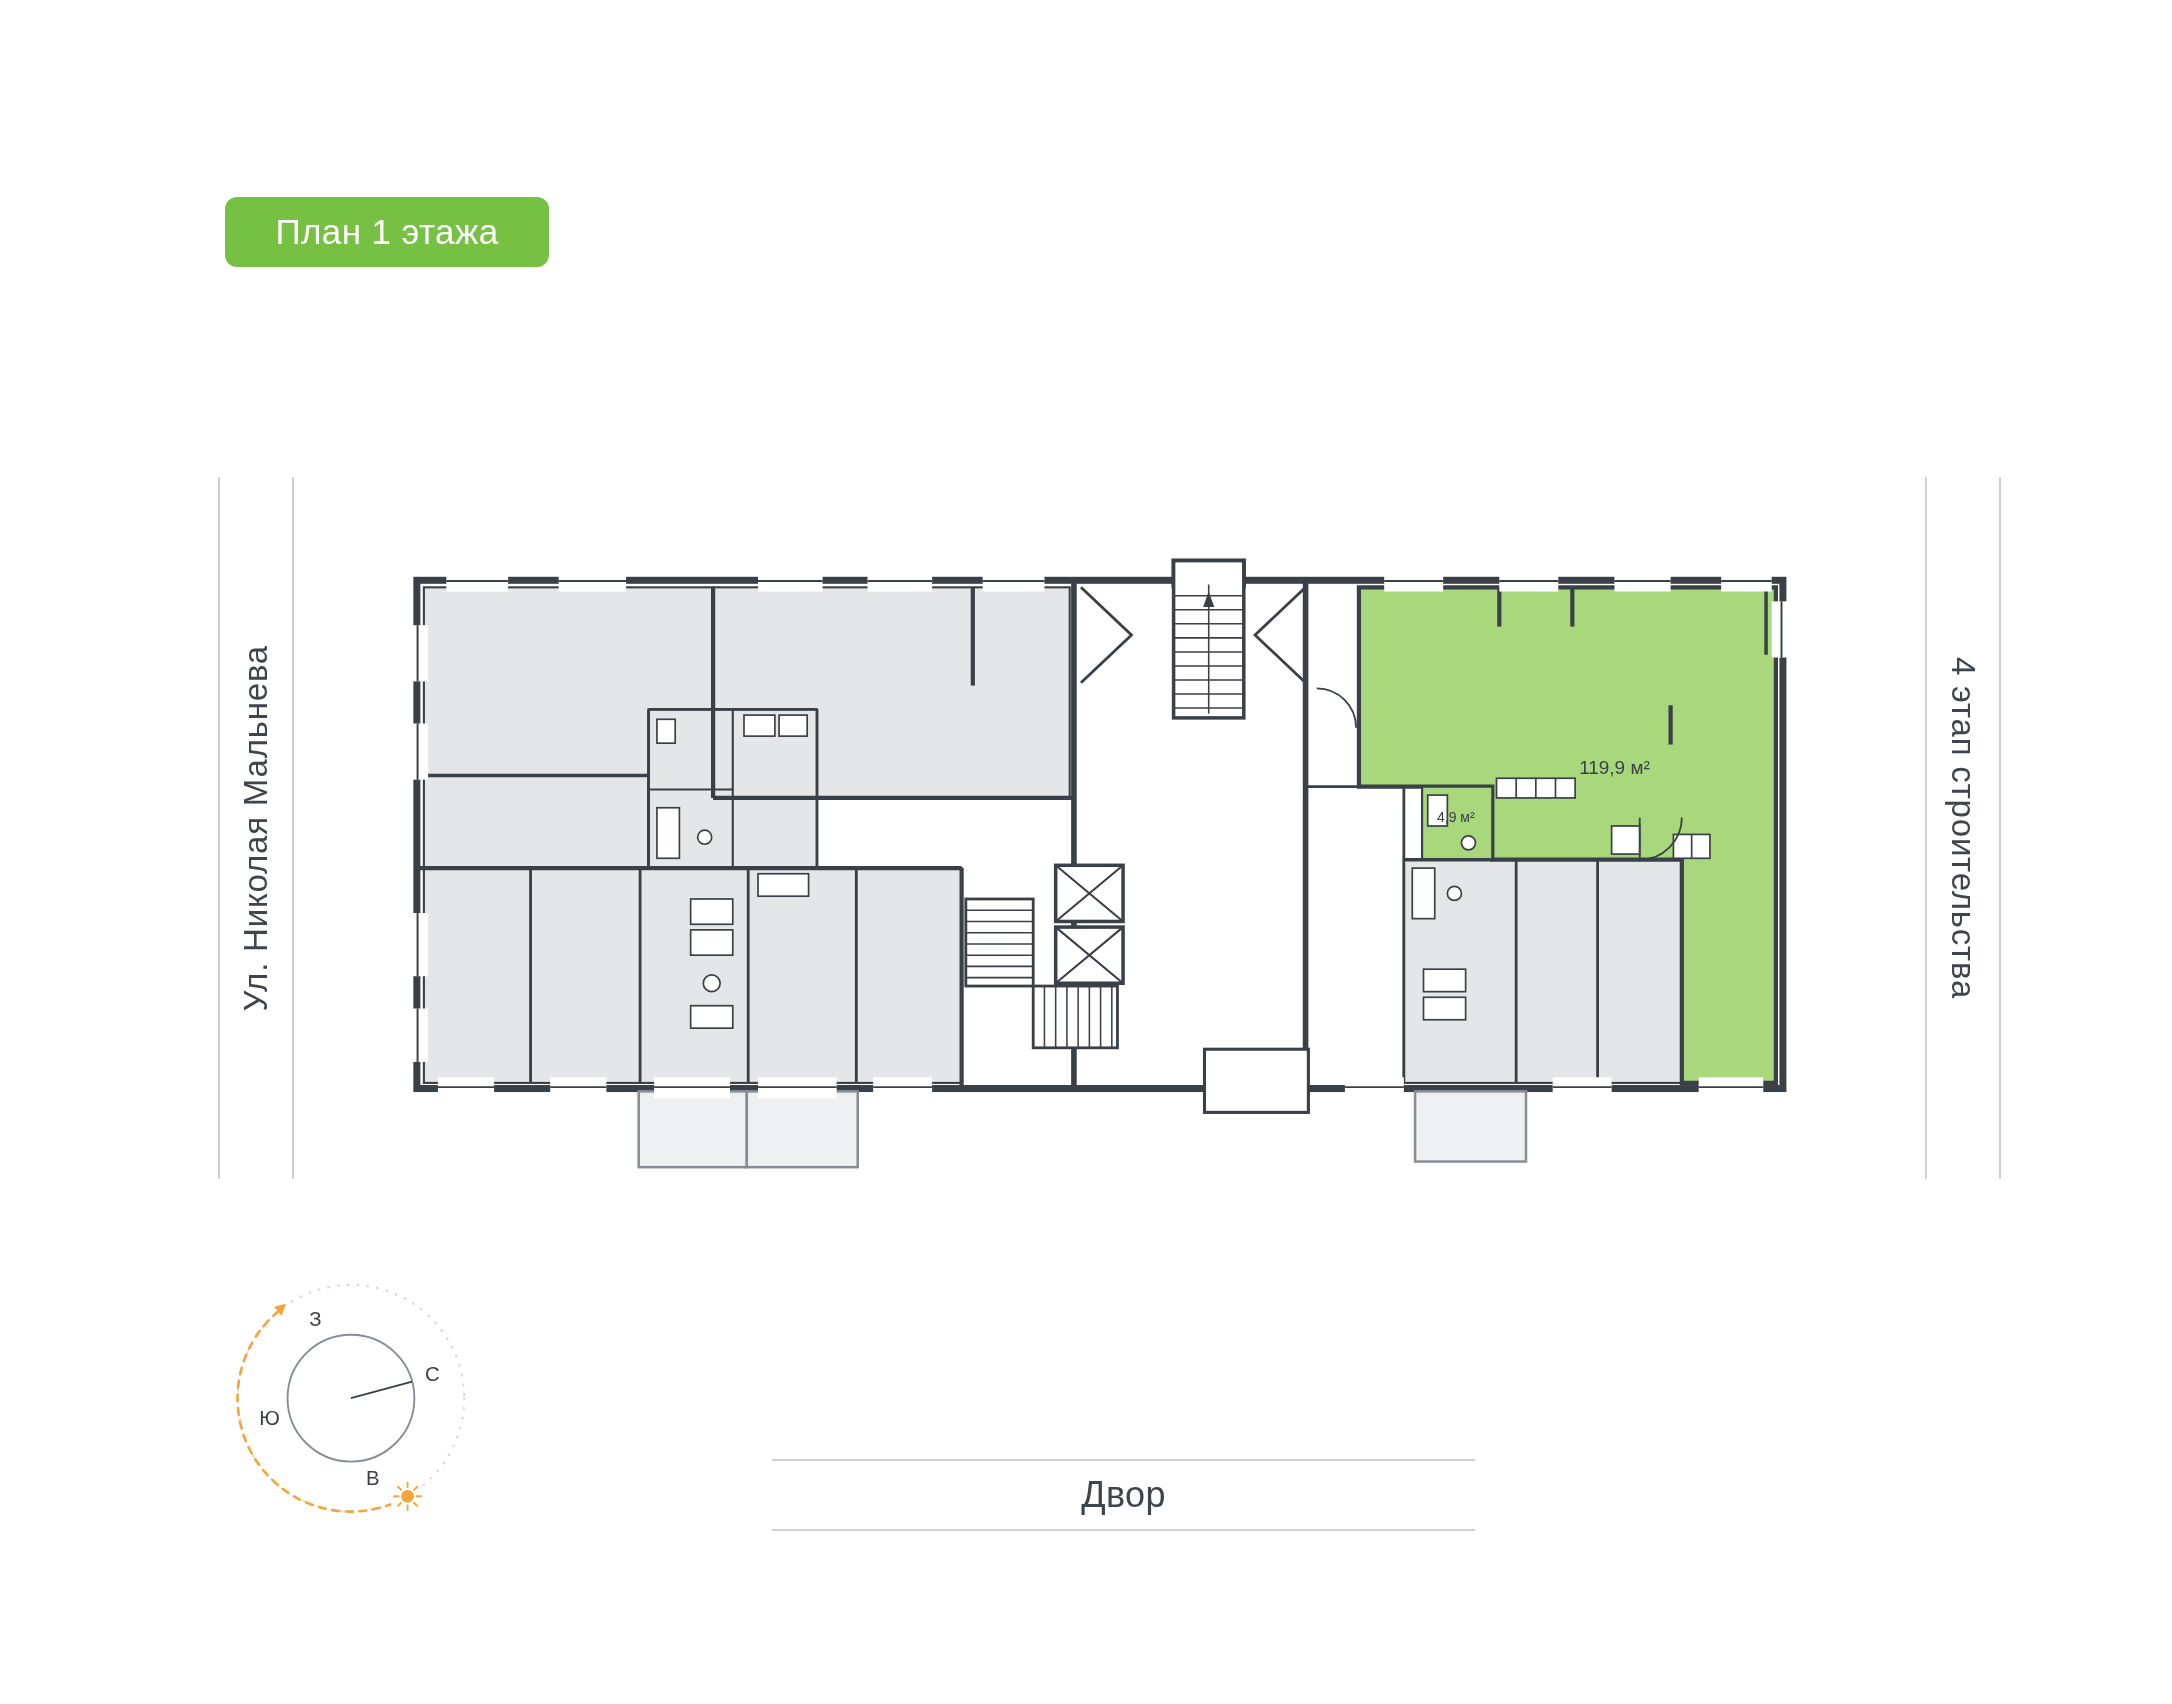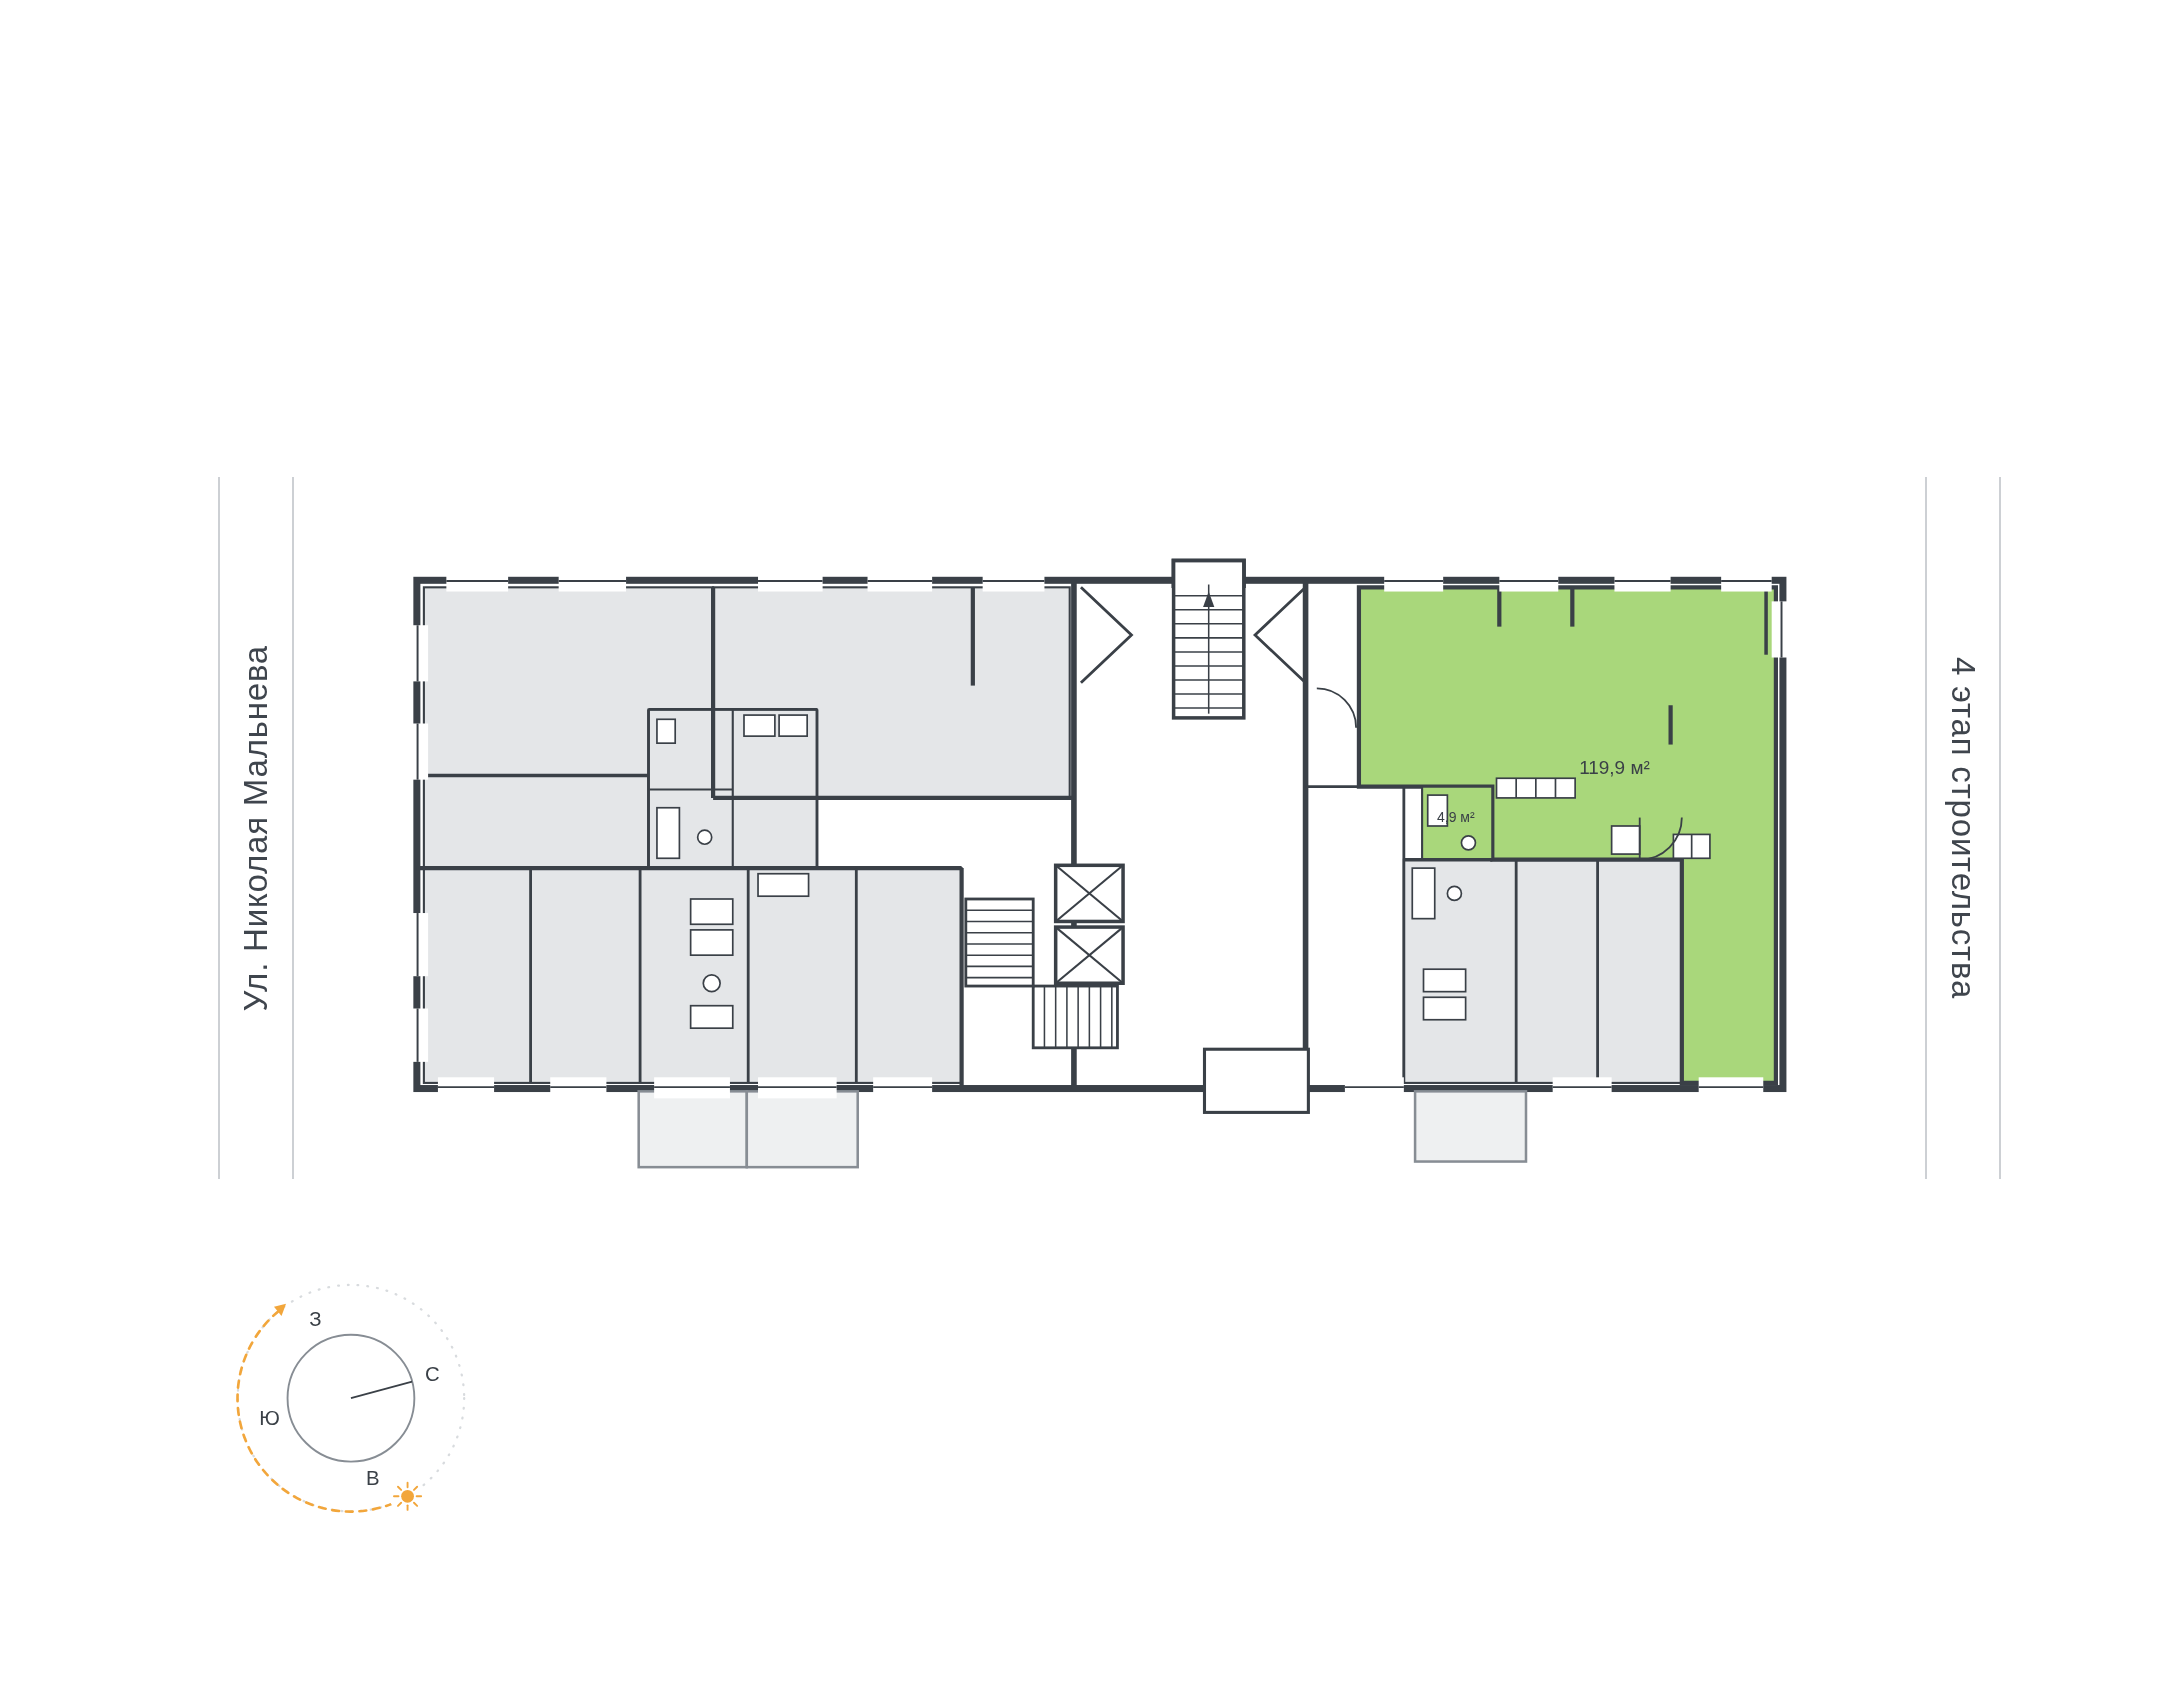--- a/index.html
+++ b/index.html
@@ -32,22 +32,28 @@
   }
   .v-rail.left span{transform:rotate(180deg);}
   .plan-svg{position:absolute;left:393px;top:548px;width:1418px;height:702px;}
   .compass-svg{position:absolute;left:200px;top:1251px;width:317px;height:317px;}
 </style>
 </head>
 <body>
 
 <div class="canvas">
 
-
-
+  <div class="badge" style="background: rgb(118, 192, 67);">
+    <span>План 1 этажа</span>
+  </div>
+
+
+  <div class="h-rule-label bottom">
+    <span>Двор</span>
+  </div>
 
   <div class="v-rail left">
     <span>Ул. Николая Мальнева</span>
   </div>
 
   <div class="v-rail right">
     <span>4 этап строительства</span>
   </div>
 
   <svg class="plan-svg" viewBox="280 390 1010 500" xmlns="http://www.w3.org/2000/svg">

